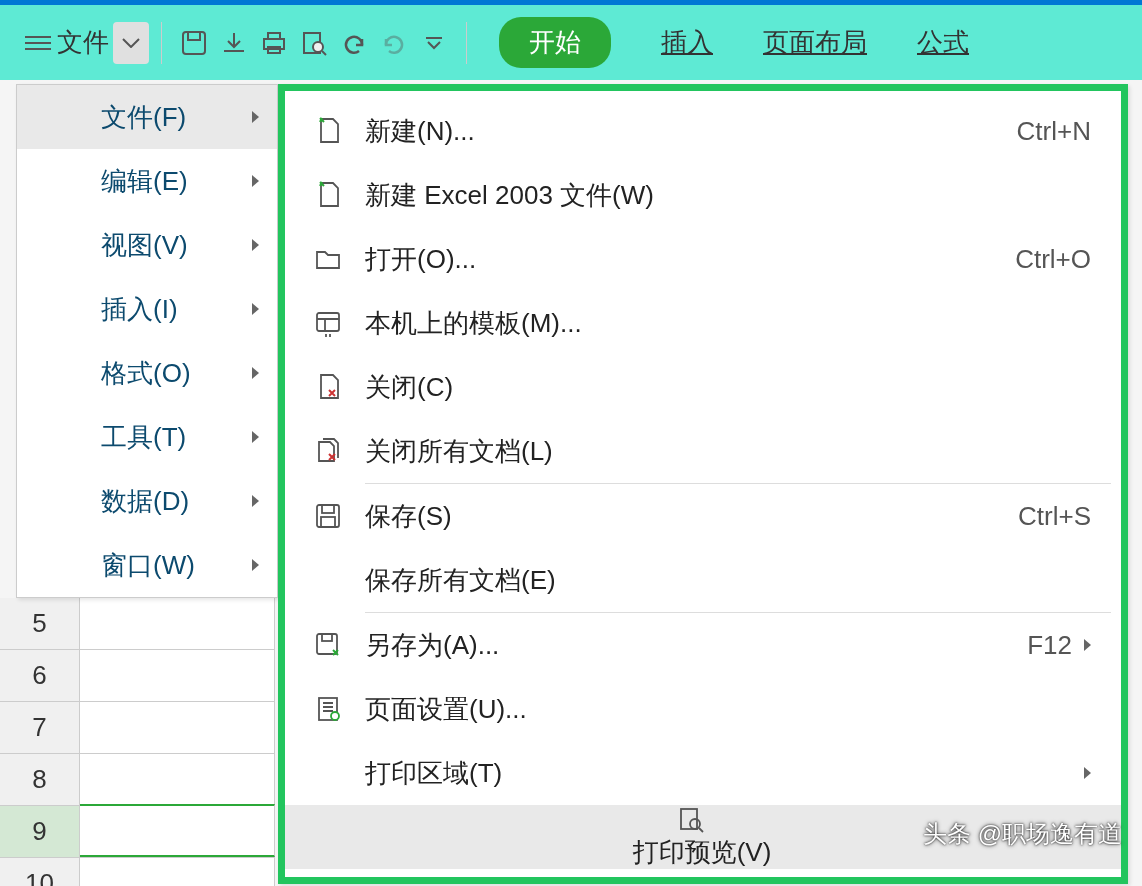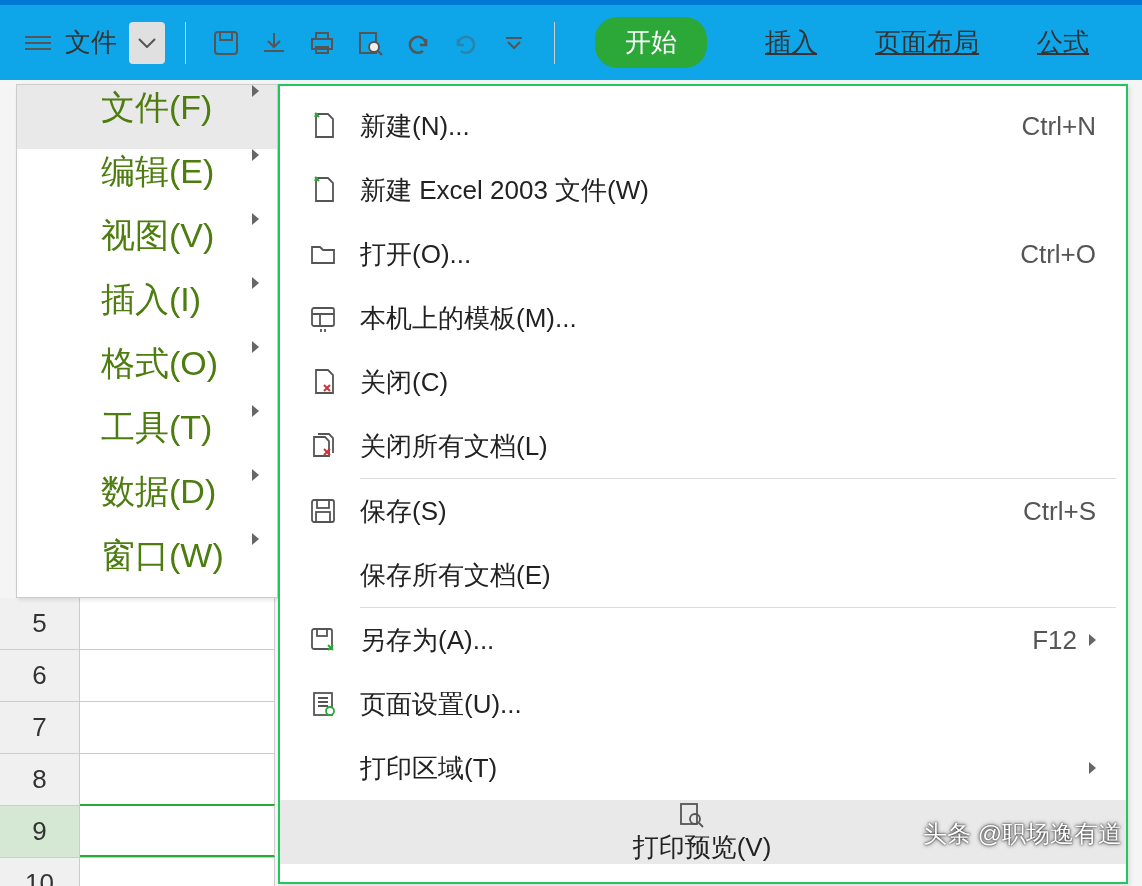--- a/index.html
+++ b/index.html
@@ -5,26 +5,25 @@
     * { box-sizing: border-box; margin: 0; padding: 0; }
     body {
       font-family: "Microsoft YaHei", "PingFang SC", sans-serif;
       background: #f5f5f5;
       width: 1142px;
       height: 886px;
       overflow: hidden;
       position: relative;
     }
     .toolbar {
-      background: #0ea5e9;
+      background: #5eead4;
       height: 80px;
       display: flex;
       align-items: center;
       padding: 0 25px;
-      gap: 8px;
       border-top: 5px solid #0078d4;
     }
     .hamburger {
       display: inline-flex;
       flex-direction: column;
       gap: 4px;
       width: 26px;
       cursor: pointer;
     }
     .hamburger span { height: 2px; background: #555; }
@@ -80,42 +79,43 @@
       left: 16px;
       width: 262px;
       background: #fff;
       border: 1px solid #ccc;
       box-shadow: 2px 2px 4px rgba(0,0,0,0.1);
       z-index: 10;
     }
     .main-menu-item {
       height: 64px;
       display: flex;
+      align-items: center;
       justify-content: space-between;
       padding: 0 18px 0 0;
-      font-size: 34px;
-      color: #4d7c0f;
+      font-size: 26px;
+      color: #0c4a6e;
       cursor: pointer;
     }
     .main-menu-item.active { background: #e9e9e9; }
     .main-menu-item .label { padding-left: 84px; }
     .arrow-right {
       width: 0; height: 0;
       border-top: 6px solid transparent;
       border-bottom: 6px solid transparent;
       border-left: 7px solid #666;
     }
     .sub-menu {
       position: absolute;
       top: 84px;
       left: 278px;
       width: 850px;
       height: 800px;
       background: #fff;
-      border: 2px solid #22c55e;
+      border: 7px solid #22c55e;
       box-shadow: 2px 2px 4px rgba(0,0,0,0.1);
       z-index: 11;
       padding-top: 8px;
     }
     .sub-menu-item {
       height: 64px;
       display: flex;
       align-items: center;
       padding: 0 30px 0 28px;
       font-size: 26px;

